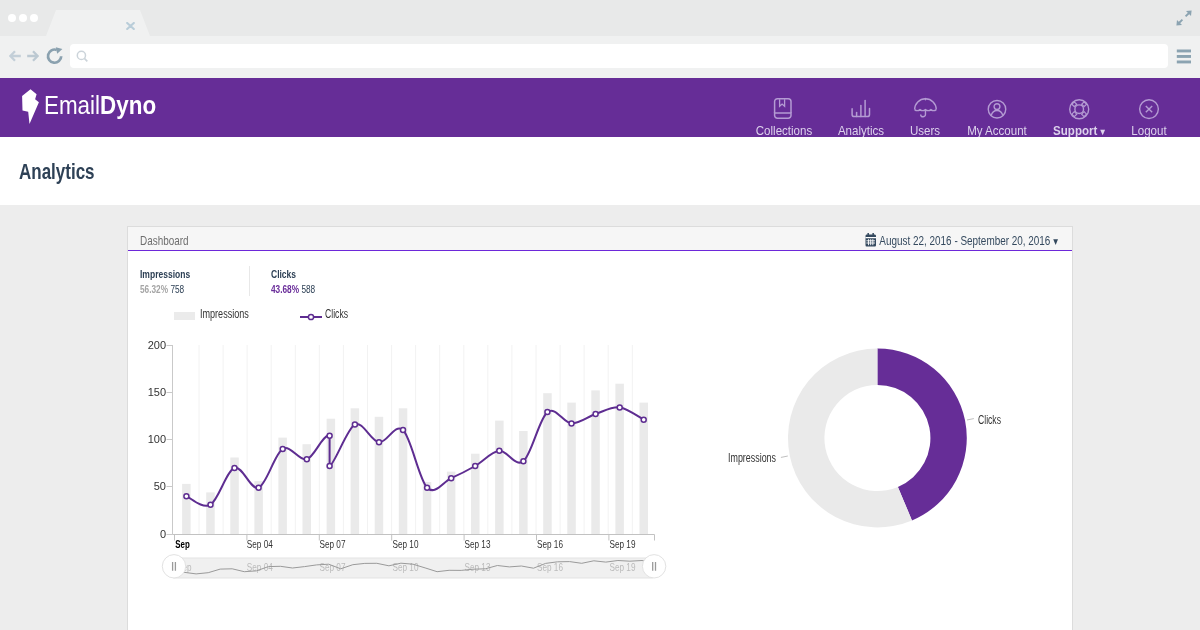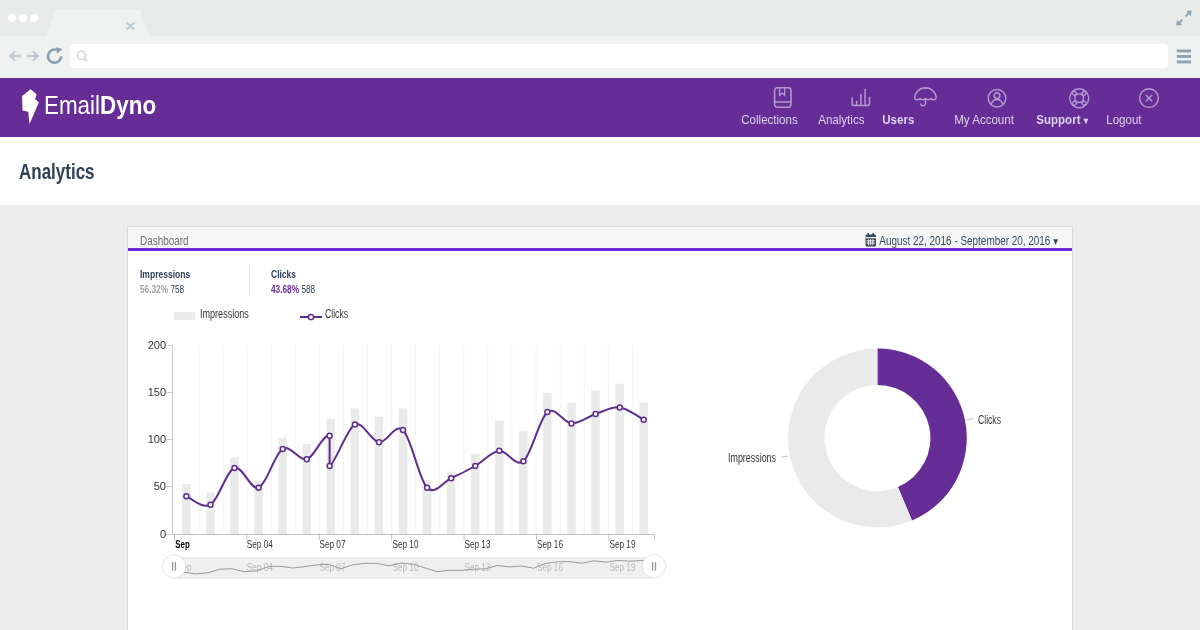--- a/index.html
+++ b/index.html
@@ -12,32 +12,32 @@
     clip-path: polygon(10px 0, 94px 0, 104px 26px, 0 26px); }
   .dot { position:absolute; top:13.5px; width:8px; height:8px; border-radius:50%; background:#fff; }
   #chrome-nav { position:absolute; left:0; top:36px; width:1200px; height:42px; background:#f0f1f1; }
   #urlbar { position:absolute; left:70px; top:8px; width:1098px; height:24px; background:#fff; border-radius:4px; }
   
   #appbar { position:absolute; left:0; top:78px; width:1200px; height:59px; background:#662d97; }
   #logo { position:absolute; left:16px; top:82px; }
   #logotext { position:absolute; left:44px; top:92px; font-size:26px; line-height:1; color:#fff;
     transform:scaleX(0.862); transform-origin:left center; white-space:nowrap; }
   #logotext b { font-weight:bold; }
-  .navitem { position:absolute; top:80px; width:100px; color:#ddd2ec; }
+  .navitem { position:absolute; top:91px; width:100px; text-align:center; color:#ddd2ec; }
   .navitem svg { display:block; margin:5.5px auto 0; }
   .navitem .lbl { margin-top:4.5px; font-size:13.5px; line-height:1; transform:scaleX(0.855); white-space:nowrap; }
   
   #headband { position:absolute; left:0; top:137px; width:1200px; height:68px; background:#fff; }
   #headband h1 { position:absolute; left:19px; top:23.5px; font-size:22.5px; line-height:1; font-weight:bold; color:#2e4156;
     transform:scaleX(0.755); transform-origin:left center; }
   
   #card { position:absolute; left:127px; top:226px; width:946px; height:404px;
     background:#fff; border:1px solid #dcdcdc; border-bottom:none; }
   #cardhead { position:absolute; left:0; top:0; width:944px; height:24px; background:#f6f6f6;
-    border-bottom:3px solid #6d28d9; color:#6e6e6e; font-size:13px; }
+    border-bottom:1px solid #6d28d9; color:#6e6e6e; font-size:13px; }
   #cardhead .title { position:absolute; left:11.8px; top:7px; font-size:13px; line-height:1;
     transform:scaleX(0.764); transform-origin:left center; }
   #daterange { position:absolute; right:13.8px; top:6.4px; color:#34495e; font-size:12px; line-height:1;
     transform:scaleX(0.827); transform-origin:right center; white-space:nowrap; }
   .statlabel { font-size:11.5px; line-height:1; font-weight:bold; color:#2e4156;
     transform:scaleX(0.74); transform-origin:left center; }
   .statval { font-size:11.5px; line-height:1; margin-top:4.2px; color:#2e4156;
     transform:scaleX(0.72); transform-origin:left center; }
   .statval .pct { font-weight:bold; color:#a5a5a5; }
   #stat-imp { position:absolute; left:11.8px; top:41.8px; }
@@ -107,21 +107,21 @@
 </div>
 <div class="navitem" style="left:811.4px;">
   <svg width="24" height="23" viewBox="0 0 24 23" fill="none" stroke="#b49bd3" stroke-width="1.5">
     <path d="M3.1 11.8 V17.4 Q3.1 19.6 5.3 19.6 H18.3 Q20.5 19.6 20.5 17.4 V11.4" stroke-linecap="round"></path>
     <path d="M7.6 15.6 V19.6" stroke-linecap="round"></path>
     <path d="M11.9 8.5 V19.6" stroke-linecap="round"></path>
     <path d="M16.1 3.6 V19.6" stroke-linecap="round"></path>
   </svg>
   <div class="lbl">Analytics</div>
 </div>
-<div class="navitem" style="left:874.5px;font-weight:bold;">
+<div class="navitem" style="left:874.5px;">
   <svg width="24" height="23" viewBox="0 0 24 23" fill="none" stroke="#b49bd3" stroke-width="1.4">
     <path d="M12.45 2.8 V1.4" stroke-linecap="round"></path>
     <path d="M1.6 12.6 A10.85 10.85 0 0 1 23.3 12.6"></path>
     <path d="M1.6 12.6 Q4.3 14.7 7 12.6 Q9.7 14.7 12.45 12.6 Q15.2 14.7 17.9 12.6 Q20.6 14.7 23.3 12.6"></path>
     <path d="M12.45 13.5 V17.4 A2.4 2.4 0 0 1 7.65 17.4"></path>
   </svg>
   <div class="lbl">Users</div>
 </div>
 <div class="navitem" style="left:946.5px;">
   <svg width="24" height="23" viewBox="0 0 24 23" fill="none" stroke="#b49bd3" stroke-width="1.4">

